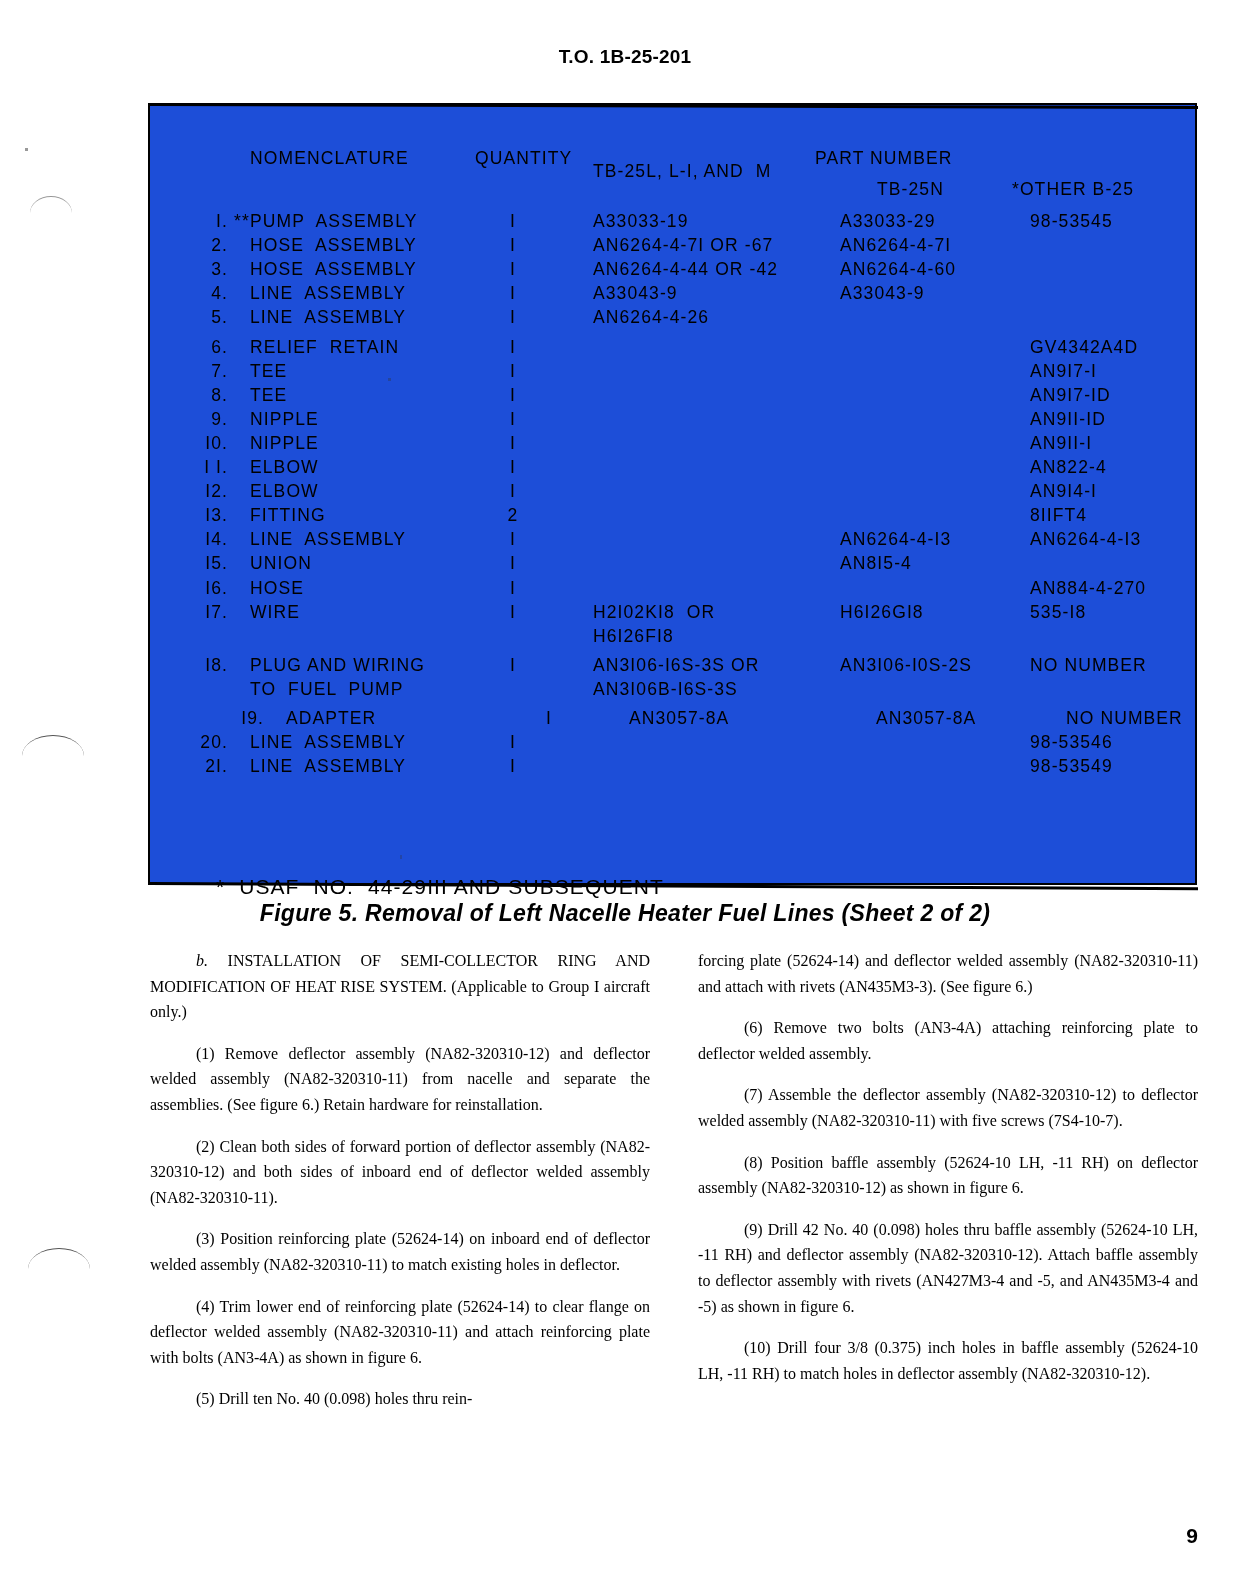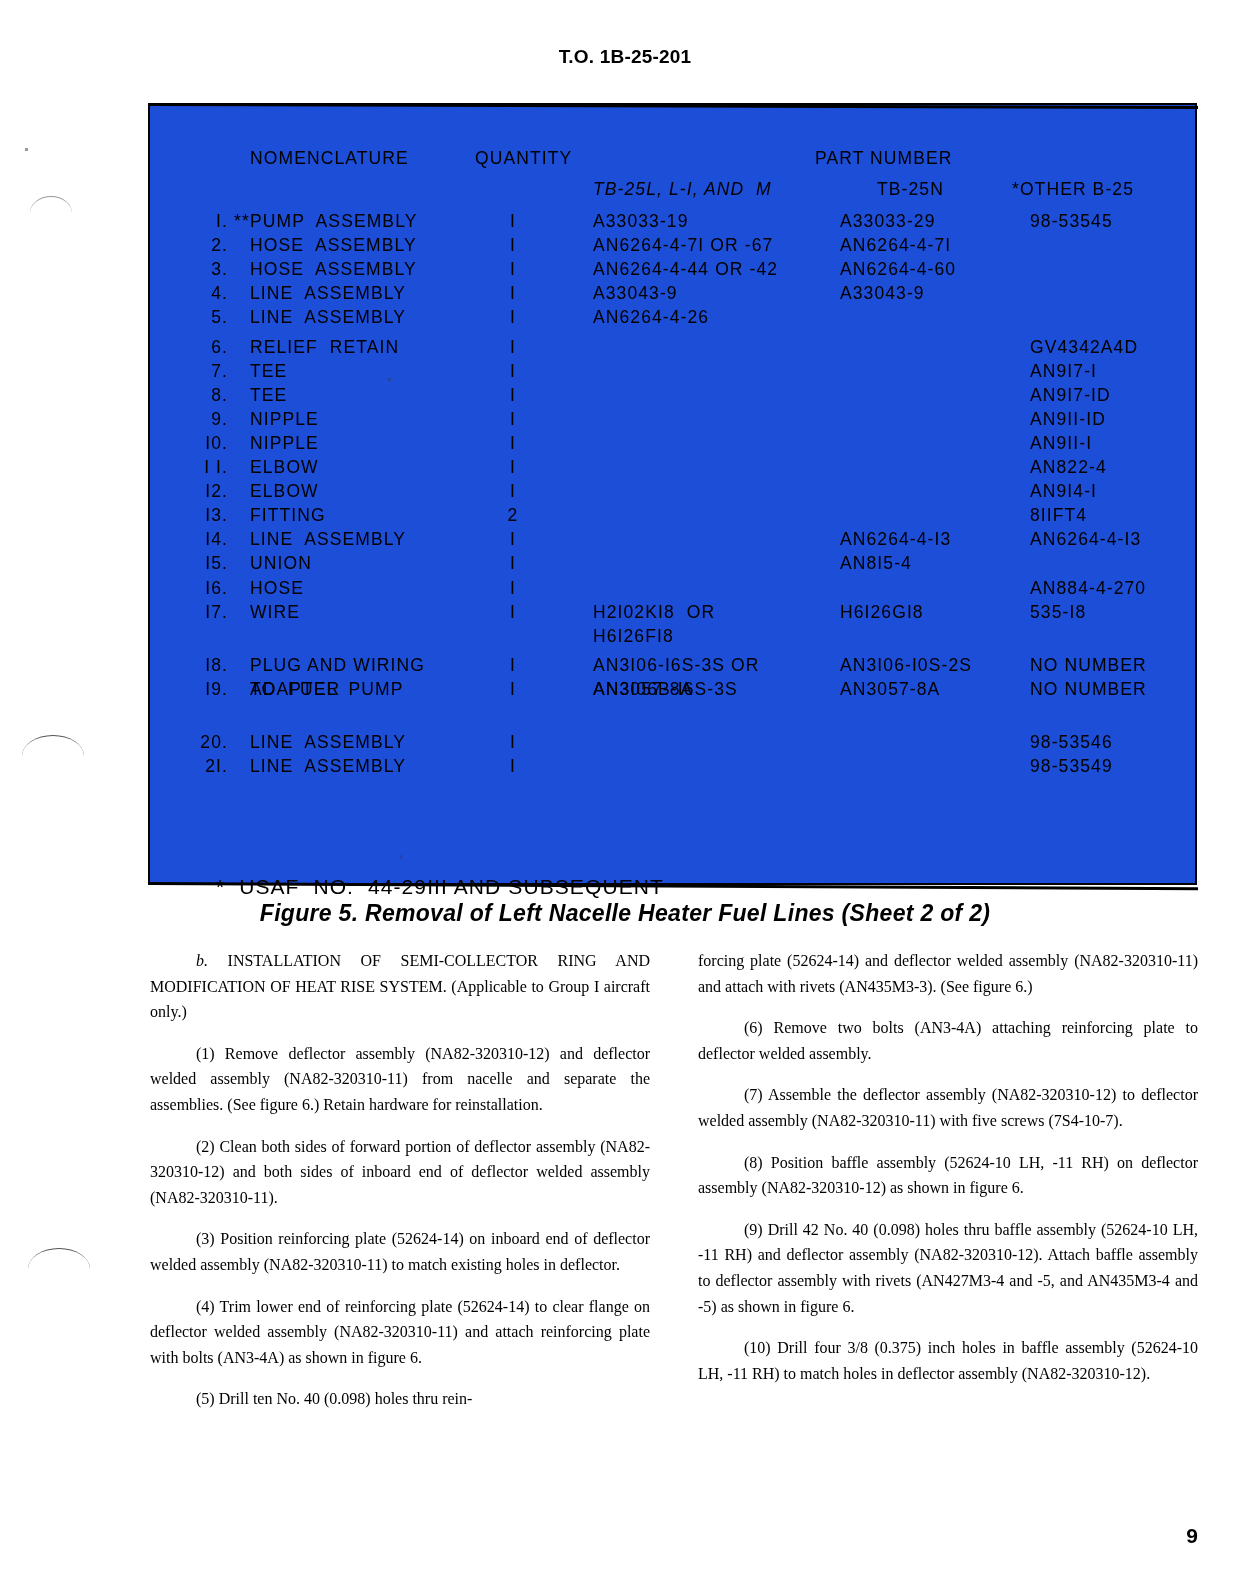--- a/index.html
+++ b/index.html
@@ -79,21 +79,21 @@
     line-height: 1;
   }
 
   .col-head {
     position: absolute;
     white-space: pre;
   }
   .ch-nomenclature { left: 100px;  top: 45px; }
   .ch-quantity     { left: 325px;  top: 45px; }
   .ch-partnumber   { left: 665px;  top: 45px; }
-  .ch-sub-l        { left: 443px;  top: 76px; font-style: italic; }
+  .ch-sub-l        { left: 443px;  top: 58px; }
   .ch-sub-n        { left: 727px;  top: 76px; }
   .ch-sub-other    { left: 862px;  top: 76px; }
 
   .row {
     position: absolute;
     left: 0;
     width: 100%;
     height: 24px;
   }
   .cell {
@@ -333,21 +333,21 @@
           <span class="cell c-name">PLUG AND WIRING</span>
           <span class="cell c-qty">I</span>
           <span class="cell c-pn1">AN3I06-I6S-3S OR</span>
           <span class="cell c-pn2">AN3I06-I0S-2S</span>
           <span class="cell c-pn3">NO NUMBER</span>
         </div>
         <div class="row" style="top: 575.9px;">
           <span class="cell c-name">TO  FUEL  PUMP</span>
           <span class="cell c-pn1">AN3I06B-I6S-3S</span>
         </div>
-        <div class="row" style="top: 576px;">
+        <div class="row" style="top: 605px; margin-left: 36px;">
           <span class="cell c-num">I9.</span>
           <span class="cell c-name">ADAPTER</span>
           <span class="cell c-qty">I</span>
           <span class="cell c-pn1">AN3057-8A</span>
           <span class="cell c-pn2">AN3057-8A</span>
           <span class="cell c-pn3">NO NUMBER</span>
         </div>
         <div class="row" style="top: 629.1px;">
           <span class="cell c-num">20.</span>
           <span class="cell c-name">LINE  ASSEMBLY</span>

